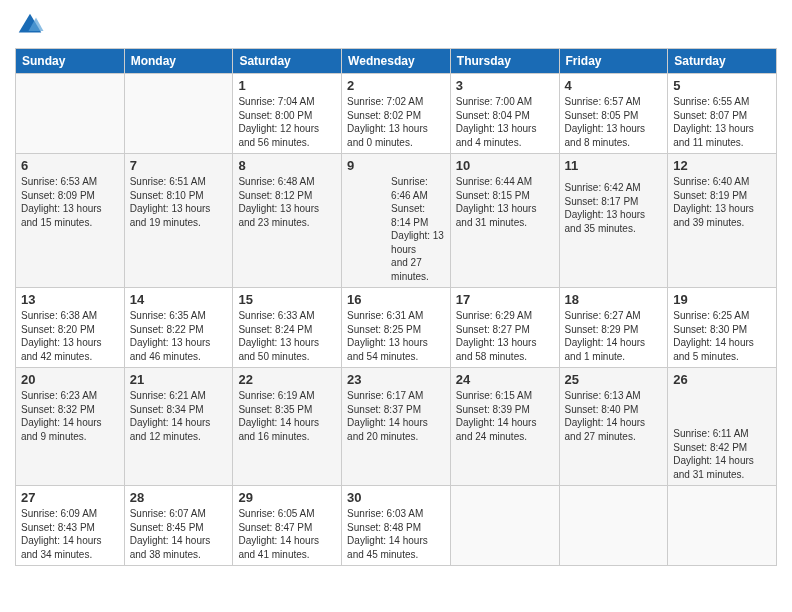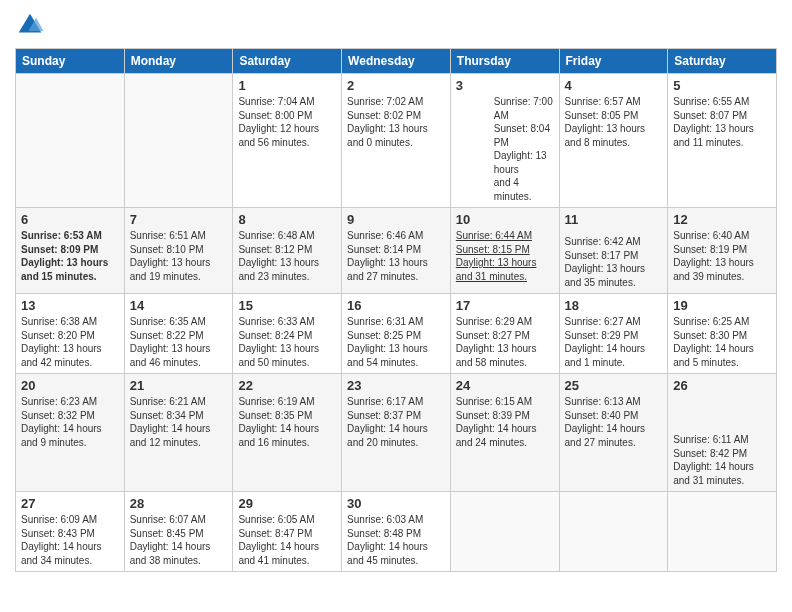--- a/index.html
+++ b/index.html
@@ -145,21 +145,21 @@
           </td>
           <td>
             <span class="day-number">2</span>
             <div class="day-info" style="white-space: pre-line;">Sunrise: 7:02 AM
 Sunset: 8:02 PM
 Daylight: 13 hours
 and 0 minutes.</div>
           </td>
           <td>
             <span class="day-number">3</span>
-            <div class="day-info" style="white-space: pre-line; margin-left: 38px;">Sunrise: 7:00 AM
+            <div class="day-info" style="white-space: pre-line;">Sunrise: 7:00 AM
 Sunset: 8:04 PM
 Daylight: 13 hours
 and 4 minutes.</div>
           </td>
           <td>
             <span class="day-number">4</span>
             <div class="day-info" style="white-space: pre-line;">Sunrise: 6:57 AM
 Sunset: 8:05 PM
 Daylight: 13 hours
 and 8 minutes.</div>
@@ -168,49 +168,49 @@
             <span class="day-number">5</span>
             <div class="day-info" style="white-space: pre-line;">Sunrise: 6:55 AM
 Sunset: 8:07 PM
 Daylight: 13 hours
 and 11 minutes.</div>
           </td>
         </tr>
         <tr class="alt-row">
           <td>
             <span class="day-number">6</span>
-            <div class="day-info" style="white-space: pre-line; font-weight: bold;">Sunrise: 6:53 AM
+            <div class="day-info" style="white-space: pre-line;">Sunrise: 6:53 AM
 Sunset: 8:09 PM
 Daylight: 13 hours
 and 15 minutes.</div>
           </td>
           <td>
             <span class="day-number">7</span>
             <div class="day-info" style="white-space: pre-line;">Sunrise: 6:51 AM
 Sunset: 8:10 PM
 Daylight: 13 hours
 and 19 minutes.</div>
           </td>
           <td>
             <span class="day-number">8</span>
             <div class="day-info" style="white-space: pre-line;">Sunrise: 6:48 AM
 Sunset: 8:12 PM
 Daylight: 13 hours
 and 23 minutes.</div>
           </td>
           <td>
             <span class="day-number">9</span>
-            <div class="day-info" style="white-space: pre-line;">Sunrise: 6:46 AM
+            <div class="day-info" style="white-space: pre-line; margin-left: 44px;">Sunrise: 6:46 AM
 Sunset: 8:14 PM
 Daylight: 13 hours
 and 27 minutes.</div>
           </td>
           <td>
             <span class="day-number">10</span>
-            <div class="day-info" style="white-space: pre-line; text-decoration: underline;">Sunrise: 6:44 AM
+            <div class="day-info" style="white-space: pre-line;">Sunrise: 6:44 AM
 Sunset: 8:15 PM
 Daylight: 13 hours
 and 31 minutes.</div>
           </td>
           <td>
             <span class="day-number">11</span>
             <div class="day-info" style="white-space: pre-line; margin-top: 8px;">Sunrise: 6:42 AM
 Sunset: 8:17 PM
 Daylight: 13 hours
 and 35 minutes.</div>

